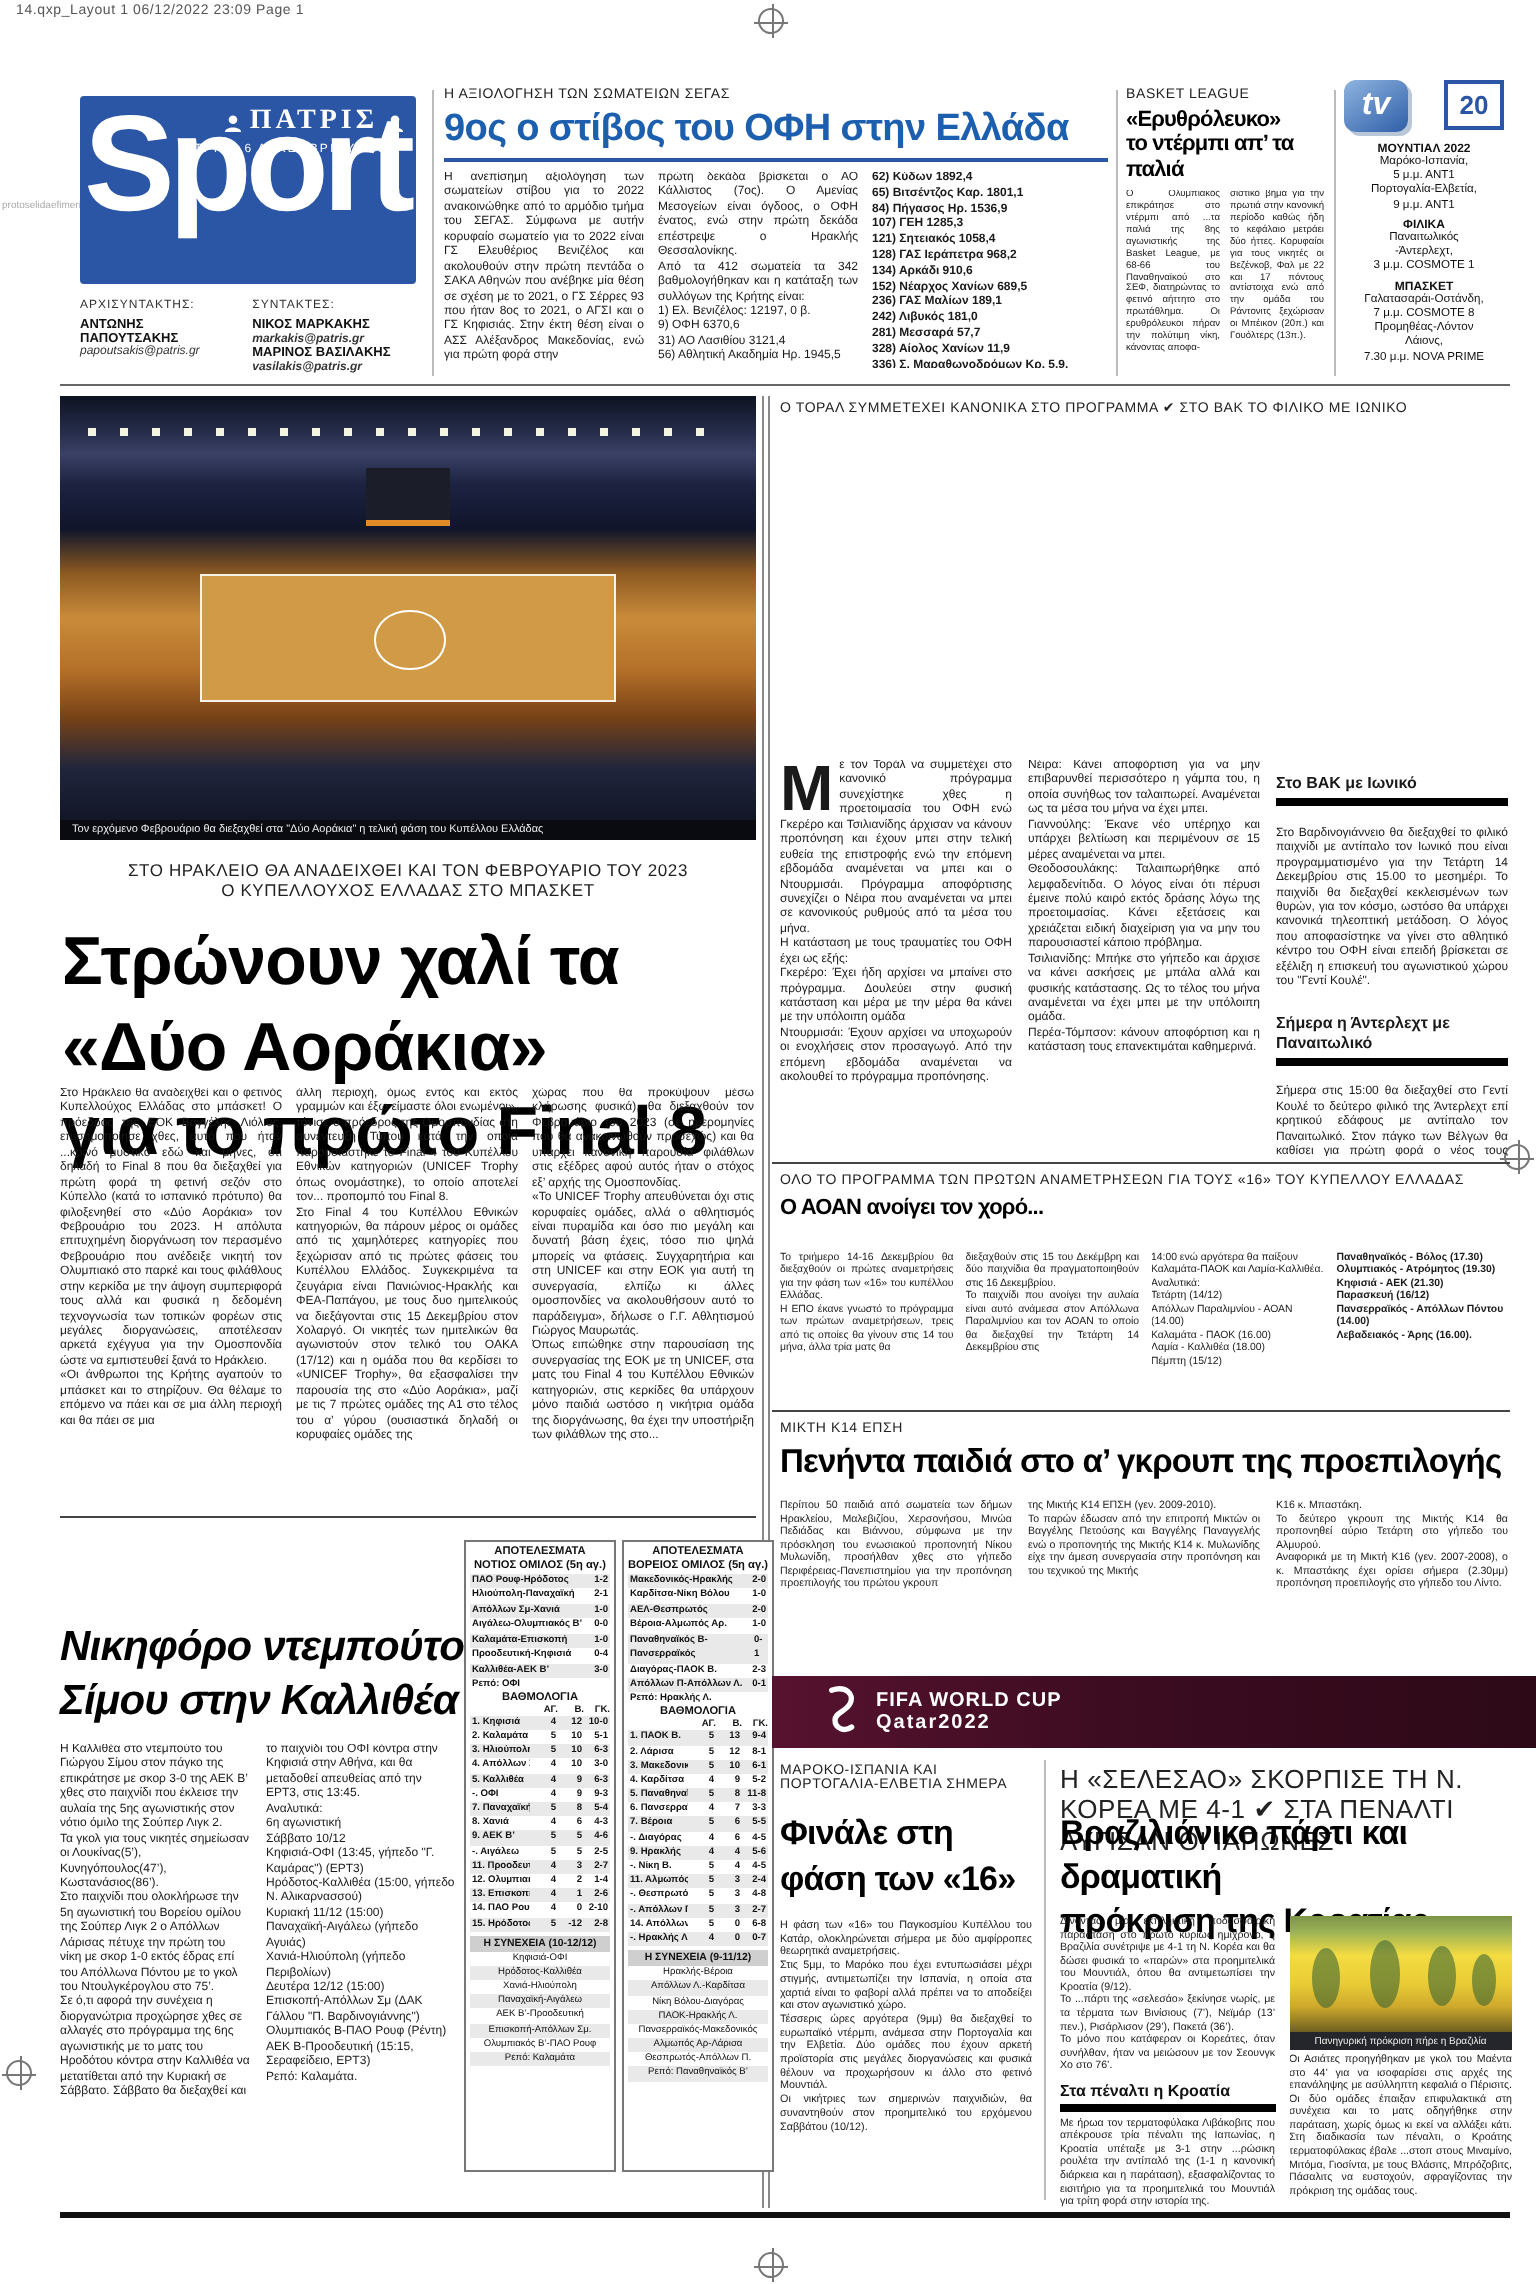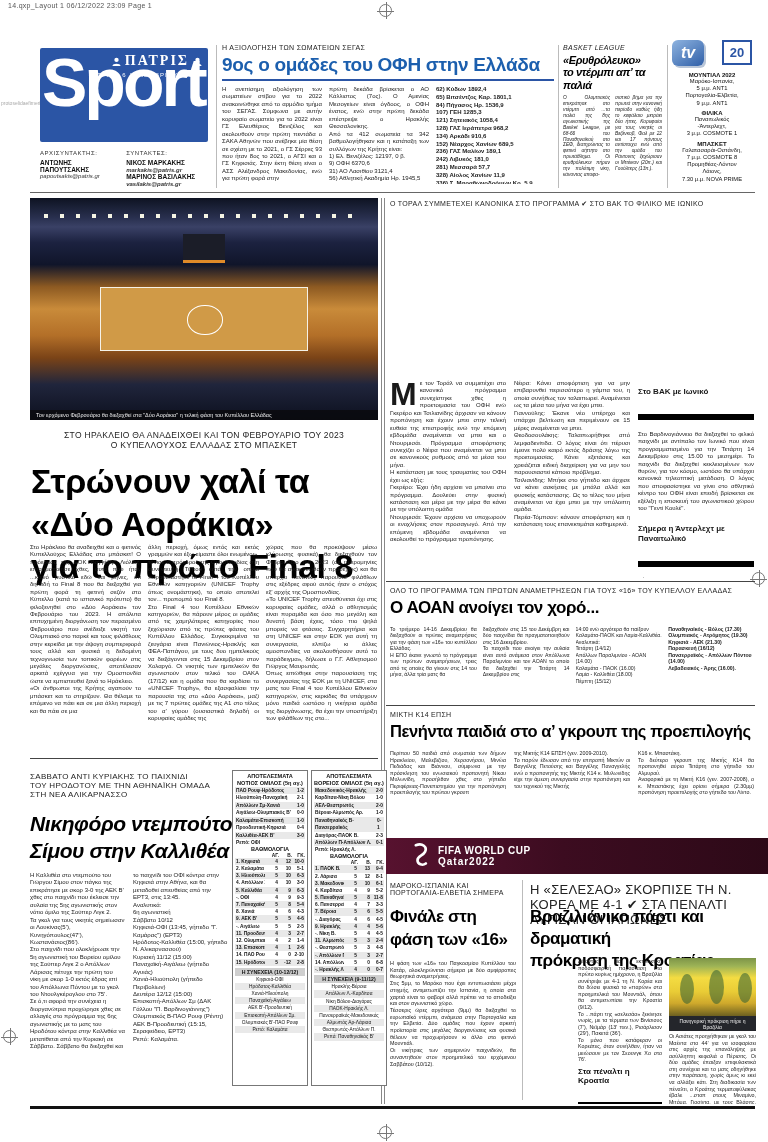--- a/index.html
+++ b/index.html
@@ -28,21 +28,21 @@
   .roleemail{font-size:6px;font-style:italic;color:#333;}
   
   .kicker{font-size:7px;font-weight:bold;letter-spacing:.3px;color:#222;white-space:pre-line;}
   .kicker.light{font-weight:normal;}
   .h-blue{color:#1c5fae;font-weight:bold;font-size:19px;letter-spacing:-.3px;}
   .bluerule{height:2px;background:#2b55a5;}
   .bcol{font-size:6px;line-height:1.24;text-align:justify;white-space:pre-line;overflow:hidden;color:#1a1a1a;}
   .cols{display:flex;gap:7px;}
   .rk{font-size:6px;line-height:1.3;font-weight:bold;color:#1a1a1a;}
   .dc{float:left;font-size:32px;font-weight:bold;line-height:.78;margin:2px 3px 0 0;}
-  .subhead{font-size:8px;font-weight:bold;border-bottom:6px solid #000000;padding-bottom:17px;margin:4px 0 3px;white-space:normal;text-align:left;}
+  .subhead{font-size:8px;font-weight:bold;border-bottom:4px solid #000000;padding-bottom:2px;margin:4px 0 3px;white-space:normal;text-align:left;}
   .bighead{font-weight:bold;letter-spacing:-1.5px;line-height:1.1;white-space:pre-line;text-align:center;
            font-size:45px;color:#000;}
   .headline{font-weight:bold;white-space:pre-line;letter-spacing:-.4px;color:#000;}
   
   .tvlogo{width:32px;height:26px;background:linear-gradient(145deg,#8fb4e0,#2f5fa8);
           border-radius:6px;color:#fff;font-weight:bold;font-style:italic;font-size:16px;
           display:flex;align-items:center;justify-content:center;box-shadow:2px 2px 0 #b9c6d8;}
   .pagenumbox{border:2px solid #2b55a5;color:#2b55a5;font-weight:bold;font-size:13px;
               display:flex;align-items:center;justify-content:center;}
   .tvh{font-size:6px;font-weight:bold;text-align:center;margin-top:3px;}
@@ -124,21 +124,21 @@
       <div class="rolelabel">ΣΥΝΤΑΚΤΕΣ:</div>
       <div class="rolename"><span>ΝΙΚΟΣ ΜΑΡΚΑΚΗΣ</span> <span class="roleemail">markakis@patris.gr</span></div>
       <div class="rolename"><span>ΜΑΡΙΝΟΣ ΒΑΣΙΛΑΚΗΣ</span> <span class="roleemail">vasilakis@patris.gr</span></div>
     </div>
   </div>
 
   <div class="abs vline" style="left:216px;top:45px;height:143px;"></div>
 
   <div class="abs" style="left:222px;top:44px;width:332px;">
     <div class="kicker light">Η ΑΞΙΟΛΟΓΗΣΗ ΤΩΝ ΣΩΜΑΤΕΙΩΝ ΣΕΓΑΣ</div>
-    <div class="h-blue" style="margin-top:3px;">9ος ο ομάδες του ΟΦΗ στην Ελλάδα</div>
+    <div class="h-blue" style="margin-top:3px;">9ος ο στίβος του ΟΦΗ στην Ελλάδα</div>
     <div class="bluerule" style="margin-top:3px;"></div>
     <div class="cols" style="margin-top:5px;height:98px;">
       <div class="bcol" style="width:100px;">Η ανεπίσημη αξιολόγηση των σωματείων στίβου για το 2022 ανακοινώθηκε από το αρμόδιο τμήμα του ΣΕΓΑΣ. Σύμφωνα με αυτήν κορυφαίο σωματείο για το 2022 είναι ΓΣ Ελευθέριος Βενιζέλος και ακολουθούν στην πρώτη πεντάδα ο ΣΑΚΑ Αθηνών που ανέβηκε μία θέση σε σχέση με το 2021, ο ΓΣ Σέρρες 93 που ήταν 8ος το 2021, ο ΑΓΣΙ και ο ΓΣ Κηφισιάς. Στην έκτη θέση είναι ο ΑΣΣ Αλέξανδρος Μακεδονίας, ενώ για πρώτη φορά στην</div>
       <div class="bcol" style="width:100px;">πρώτη δεκάδα βρίσκεται ο ΑΟ Κάλλιστος (7ος). Ο Αμενίας Μεσογείων είναι όγδοος, ο ΟΦΗ ένατος, ενώ στην πρώτη δεκάδα επέστρεψε ο Ηρακλής Θεσσαλονίκης.
 Από τα 412 σωματεία τα 342 βαθμολογήθηκαν και η κατάταξη των συλλόγων της Κρήτης είναι:
 1) Ελ. Βενιζέλος: 12197, 0 β.
 9) ΟΦΗ 6370,6
 31) ΑΟ Λασιθίου 3121,4
 56) Αθλητική Ακαδημία Ηρ. 1945,5</div>
       <div style="width:118px;overflow:hidden;">
@@ -155,21 +155,21 @@
           <div class="rk">242) Λιβυκός 181,0</div>
           <div class="rk">281) Μεσσαρά 57,7</div>
           <div class="rk">328) Αίολος Χανίων 11,9</div>
           <div class="rk">336) Σ. Μαραθωνοδρόμων Κρ. 5,9.</div>
         </div>
     </div>
   </div>
 
   <div class="abs vline" style="left:558px;top:45px;height:143px;"></div>
 
-  <div class="abs" style="left:563px;top:44px;width:100px;font-style:italic;">
+  <div class="abs" style="left:563px;top:44px;width:100px;">
     <div class="kicker light">BASKET LEAGUE</div>
     <div class="headline" style="font-size:11px;line-height:1.12;margin-top:3px;">«Ερυθρόλευκο»
 το ντέρμπι απ’ τα παλιά</div>
     <div class="cols" style="margin-top:4px;height:108px;gap:5px;">
       <div class="bcol" style="width:47px;font-size:4.8px;">Ο Ολυμπιακός επικράτησε στο ντέρμπι από ...τα παλιά της 8ης αγωνιστικής της Basket League, με 68-66 του Παναθηναϊκού στο ΣΕΦ, διατηρώντας το φετινό αήττητο στο πρωτάθλημα. Οι ερυθρόλευκοι πήραν την πολύτιμη νίκη, κάνοντας αποφα-</div>
       <div class="bcol" style="width:47px;font-size:4.8px;">σιστικό βήμα για την πρωτιά στην κανονική περίοδο καθώς ήδη το κεφάλαιο μετράει δύο ήττες. Κορυφαίοι για τους νικητές οι Βεζένκοβ, Φαλ με 22 και 17 πόντους αντίστοιχα ενώ από την ομάδα του Ράντονιτς ξεχώρισαν οι Μπέικον (20π.) και Γουόλτερς (13π.).</div>
     </div>
   </div>
 
   <div class="abs vline" style="left:667px;top:45px;height:143px;"></div>
@@ -251,21 +251,21 @@
     <div class="bcol" style="width:116px;">
       <div class="subhead" style="margin-top:0;">Στο ΒΑΚ με Ιωνικό</div>
       <div style="white-space:pre-line;">Στο Βαρδινογιάννειο θα διεξαχθεί το φιλικό παιχνίδι με αντίπαλο τον Ιωνικό που είναι προγραμματισμένο για την Τετάρτη 14 Δεκεμβρίου στις 15.00 το μεσημέρι. Το παιχνίδι θα διεξαχθεί κεκλεισμένων των θυρών, για τον κόσμο, ωστόσο θα υπάρχει κανονικά τηλεοπτική μετάδοση. Ο λόγος που αποφασίστηκε να γίνει στο αθλητικό κέντρο του ΟΦΗ είναι επειδή βρίσκεται σε εξέλιξη η επισκευή του αγωνιστικού χώρου του "Γεντί Κουλέ".</div>
       <div class="subhead">Σήμερα η Άντερλεχτ με Παναιτωλικό</div>
       <div style="white-space:pre-line;">Σήμερα στις 15:00 θα διεξαχθεί στο Γεντί Κουλέ το δεύτερο φιλικό της Άντερλεχτ επί κρητικού εδάφους με αντίπαλο τον Παναιτωλικό. Στον πάγκο των Βέλγων θα καθίσει για πρώτη φορά ο νέος τους τεχνικός Μπράιαν Ρίμερ, ο οποίος χθες προπόνησε για πρώτη φορά τους παίκτες του στο ΒΑΚ.</div>
     </div>
   </div>
 
   <div class="abs hline" style="left:386px;top:581px;width:369px;background:#444;"></div>
   <div class="abs kicker light" style="left:390px;top:587px;width:365px;">ΟΛΟ ΤΟ ΠΡΟΓΡΑΜΜΑ ΤΩΝ ΠΡΩΤΩΝ ΑΝΑΜΕΤΡΗΣΕΩΝ ΓΙΑ ΤΟΥΣ «16» ΤΟΥ ΚΥΠΕΛΛΟΥ ΕΛΛΑΔΑΣ</div>
-  <div class="abs headline" style="left:390px;top:598px;font-size:17px;">Ο ΑΟΑΝ ανοίγει τον χορό...</div>
+  <div class="abs headline" style="left:390px;top:598px;font-size:11px;">Ο ΑΟΑΝ ανοίγει τον χορό...</div>
   <div class="abs cols" style="left:390px;top:626px;width:365px;height:74px;gap:6px;">
     <div class="bcol" style="width:87px;font-size:5.2px;">Το τριήμερο 14-16 Δεκεμβρίου θα διεξαχθούν οι πρώτες αναμετρήσεις για την φάση των «16» του κυπέλλου Ελλάδας.
 Η ΕΠΟ έκανε γνωστό το πρόγραμμα των πρώτων αναμετρήσεων, τρεις από τις οποίες θα γίνουν στις 14 του μήνα, άλλα τρία ματς θα</div>
     <div class="bcol" style="width:87px;font-size:5.2px;">διεξαχθούν στις 15 του Δεκέμβρη και δύο παιχνίδια θα πραγματοποιηθούν στις 16 Δεκεμβρίου.
 Το παιχνίδι που ανοίγει την αυλαία είναι αυτό ανάμεσα στον Απόλλωνα Παραλιμνίου και τον ΑΟΑΝ το οποίο θα διεξαχθεί την Τετάρτη 14 Δεκεμβρίου στις</div>
     <div class="bcol" style="width:87px;font-size:5.2px;text-align:left;">14:00 ενώ αργότερα θα παίξουν Καλαμάτα-ΠΑΟΚ και Λαμία-Καλλιθέα.
 Αναλυτικά:
 Τετάρτη (14/12)
 Απόλλων Παραλιμνίου - ΑΟΑΝ (14.00)
 Καλαμάτα - ΠΑΟΚ (16.00)
@@ -285,23 +285,20 @@
   <div class="abs cols" style="left:390px;top:750px;width:365px;height:76px;gap:8px;">
     <div class="bcol" style="width:116px;font-size:5.3px;">Περίπου 50 παιδιά από σωματεία των δήμων Ηρακλείου, Μαλεβιζίου, Χερσονήσου, Μινώα Πεδιάδας και Βιάννου, σύμφωνα με την πρόσκληση του ενωσιακού προπονητή Νίκου Μυλωνίδη, προσήλθαν χθες στο γήπεδο Περιφέρειας-Πανεπιστημίου για την προπόνηση προεπιλογής του πρώτου γκρουπ</div>
     <div class="bcol" style="width:116px;font-size:5.3px;">της Μικτής Κ14 ΕΠΣΗ (γεν. 2009-2010).
 Το παρών έδωσαν από την επιτροπή Μικτών οι Βαγγέλης Πετούσης και Βαγγέλης Παναγγελής ενώ ο προπονητής της Μικτής Κ14 κ. Μυλωνίδης είχε την άμεση συνεργασία στην προπόνηση και του τεχνικού της Μικτής</div>
     <div class="bcol" style="width:116px;font-size:5.3px;">Κ16 κ. Μπαστάκη.
 Το δεύτερο γκρουπ της Μικτής Κ14 θα προπονηθεί αύριο Τετάρτη στο γήπεδο του Αλμυρού.
 Αναφορικά με τη Μικτή Κ16 (γεν. 2007-2008), ο κ. Μπαστάκης έχει ορίσει σήμερα (2.30μμ) προπόνηση προεπιλογής στο γήπεδο του Λίντο.</div>
   </div>
 
   <div class="abs hline" style="left:30px;top:758px;width:348px;background:#444;"></div>
-  <div class="abs kicker light" style="left:30px;top:772px;width:200px;font-size:8px;">ΣΑΒΒΑΤΟ ΑΝΤΙ ΚΥΡΙΑΚΗΣ  ΤΟ ΠΑΙΧΝΙΔΙ
-ΤΟΥ ΗΡΟΔΟΤΟΥ ΜΕ ΤΗΝ ΑΘΗΝΑΪΚΗ ΟΜΑΔΑ
-ΣΤΗ ΝΕΑ ΑΛΙΚΑΡΝΑΣΣΟ</div>
   <div class="abs headline" style="left:30px;top:810px;font-size:21px;line-height:1.3;font-style:italic;">Νικηφόρο ντεμπούτο
 Σίμου στην Καλλιθέα</div>
   <div class="abs cols" style="left:30px;top:872px;width:198px;height:232px;gap:8px;">
     <div class="bcol" style="width:95px;text-align:left;">Η Καλλιθέα στο ντεμπούτο του Γιώργου Σίμου στον πάγκο της επικράτησε με σκορ 3-0 της ΑΕΚ Β’ χθες στο παιχνίδι που έκλεισε την αυλαία της 5ης αγωνιστικής στον νότιο όμιλο της Σούπερ Λιγκ 2.
 Τα γκολ για τους νικητές σημείωσαν οι Λουκίνας(5’), Κυνηγόπουλος(47’), Κωστανάσιος(86’).
 Στο παιχνίδι που ολοκλήρωσε την 5η αγωνιστική του Βορείου ομίλου της Σούπερ Λιγκ 2 ο Απόλλων Λάρισας πέτυχε την πρώτη του νίκη με σκορ 1-0 εκτός έδρας επί του Απόλλωνα Πόντου με το γκολ του Ντουλγκέρογλου στο 75’.
 Σε ό,τι αφορά την συνέχεια η διοργανώτρια προχώρησε χθες σε αλλαγές στο πρόγραμμα της 6ης αγωνιστικής με το ματς του Ηροδότου κόντρα στην Καλλιθέα να μετατίθεται από την Κυριακή σε Σάββατο. Σάββατο θα διεξαχθεί και</div>
     <div class="bcol" style="width:95px;text-align:left;">το παιχνίδι του ΟΦΙ κόντρα στην Κηφισιά στην Αθήνα, και θα μεταδοθεί απευθείας από την ΕΡΤ3, στις 13:45.
 Αναλυτικά:
 6η αγωνιστική
@@ -633,21 +630,21 @@
 Τέσσερις ώρες αργότερα (9μμ) θα διεξαχθεί το ευρωπαϊκό ντέρμπι, ανάμεσα στην Πορτογαλία και την Ελβετία. Δύο ομάδες που έχουν αρκετή προϊστορία στις μεγάλες διοργανώσεις και φυσικά θέλουν να προχωρήσουν κι άλλο στο φετινό Μουντιάλ.
 Οι νικήτριες των σημερινών παιχνιδιών, θα συναντηθούν στον προημιτελικό του ερχόμενου Σαββάτου (10/12).</div>
 
   <div class="abs vline" style="left:522px;top:880px;height:220px;"></div>
 
   <div class="abs kicker light" style="left:530px;top:882px;width:226px;font-size:13px;">Η «ΣΕΛΕΣΑΟ» ΣΚΟΡΠΙΣΕ ΤΗ Ν. ΚΟΡΕΑ ΜΕ 4-1 ✔ ΣΤΑ ΠΕΝΑΛΤΙ
 ΛΥΓΙΣΑΝ ΟΙ ΙΑΠΩΝΕΣ</div>
   <div class="abs headline" style="left:530px;top:906px;font-size:17px;line-height:1.3;">Βραζιλιάνικο πάρτι και δραματική
 πρόκριση της Κροατίας</div>
   <div class="abs cols" style="left:530px;top:958px;width:226px;height:146px;gap:7px;">
-    <div style="width:108px;overflow:hidden;margin-left:48px;">
+    <div style="width:108px;overflow:hidden;">
       <div class="bcol" style="font-size:5.3px;">Δίνοντας μία εκπληκτική ποδοσφαιρική παράσταση στο πρώτο κυρίως ημίχρονο, η Βραζιλία συνέτριψε με 4-1 τη Ν. Κορέα και θα δώσει φυσικά το «παρών» στα προημιτελικά του Μουντιάλ, όπου θα αντιμετωπίσει την Κροατία (9/12).
 Το ...πάρτι της «σελεσάο» ξεκίνησε νωρίς, με τα τέρματα των Βινίσιους (7’), Νεϊμάρ (13’ πεν.), Ρισάρλισον (29’), Πακετά (36’).
 Το μόνο που κατάφεραν οι Κορεάτες, όταν συνήλθαν, ήταν να μειώσουν με τον Σεουνγκ Χο στο 76’.</div>
       <div class="subhead">Στα πέναλτι η Κροατία</div>
       <div class="bcol" style="font-size:5.3px;">Με ήρωα τον τερματοφύλακα Λιβάκοβιτς που απέκρουσε τρία πέναλτι της Ιαπωνίας, η Κροατία υπέταξε με 3-1 στην ...ρώσικη ρουλέτα την αντίπαλό της (1-1 η κανονική διάρκεια και η παράταση), εξασφαλίζοντας το εισιτήριο για τα προημιτελικά του Μουντιάλ για τρίτη φορά στην ιστορία της.</div>
     </div>
     <div style="width:112px;overflow:hidden;">
       <div class="bphoto" style="width:112px;height:58px;">
         <i style="left:10%;top:28%;width:14px;height:30px;"></i>
         <i style="left:36%;top:20%;width:15px;height:34px;"></i>

